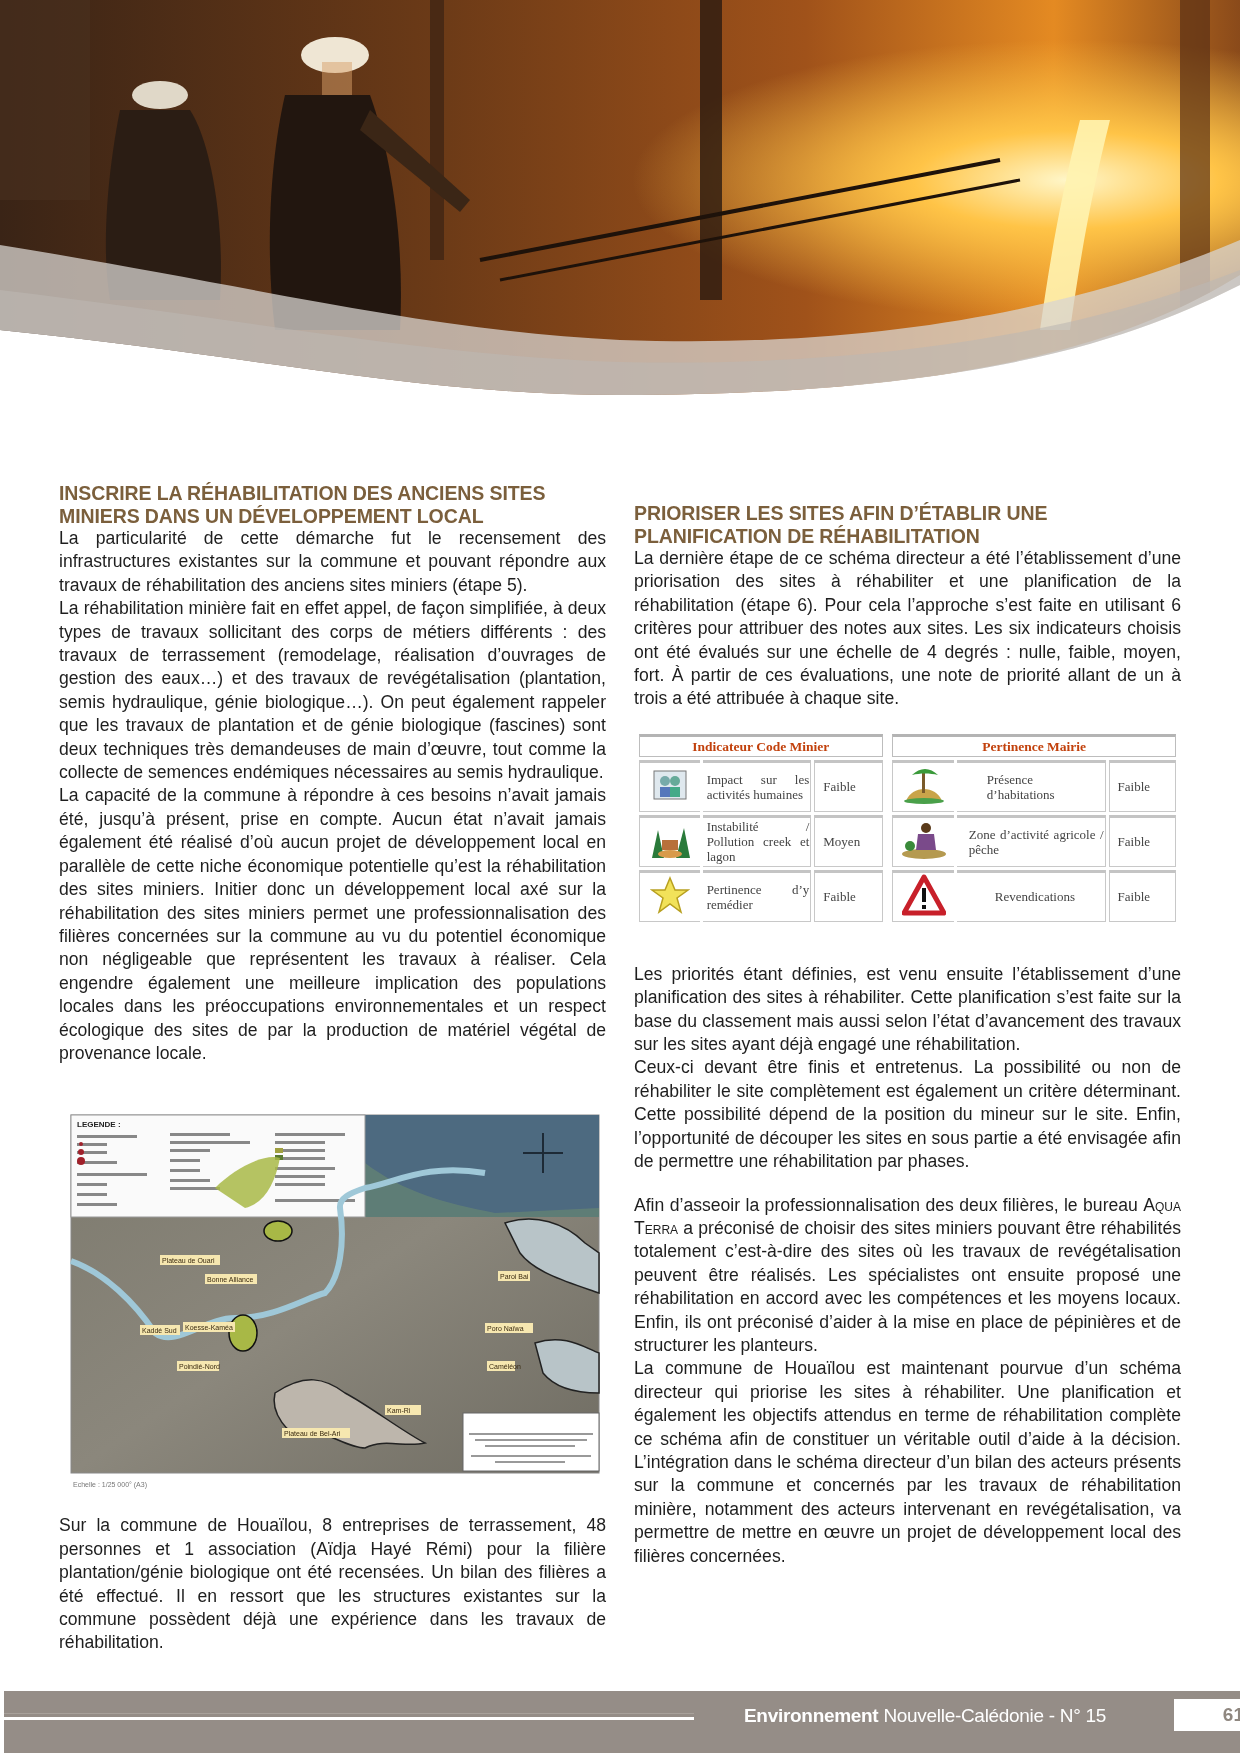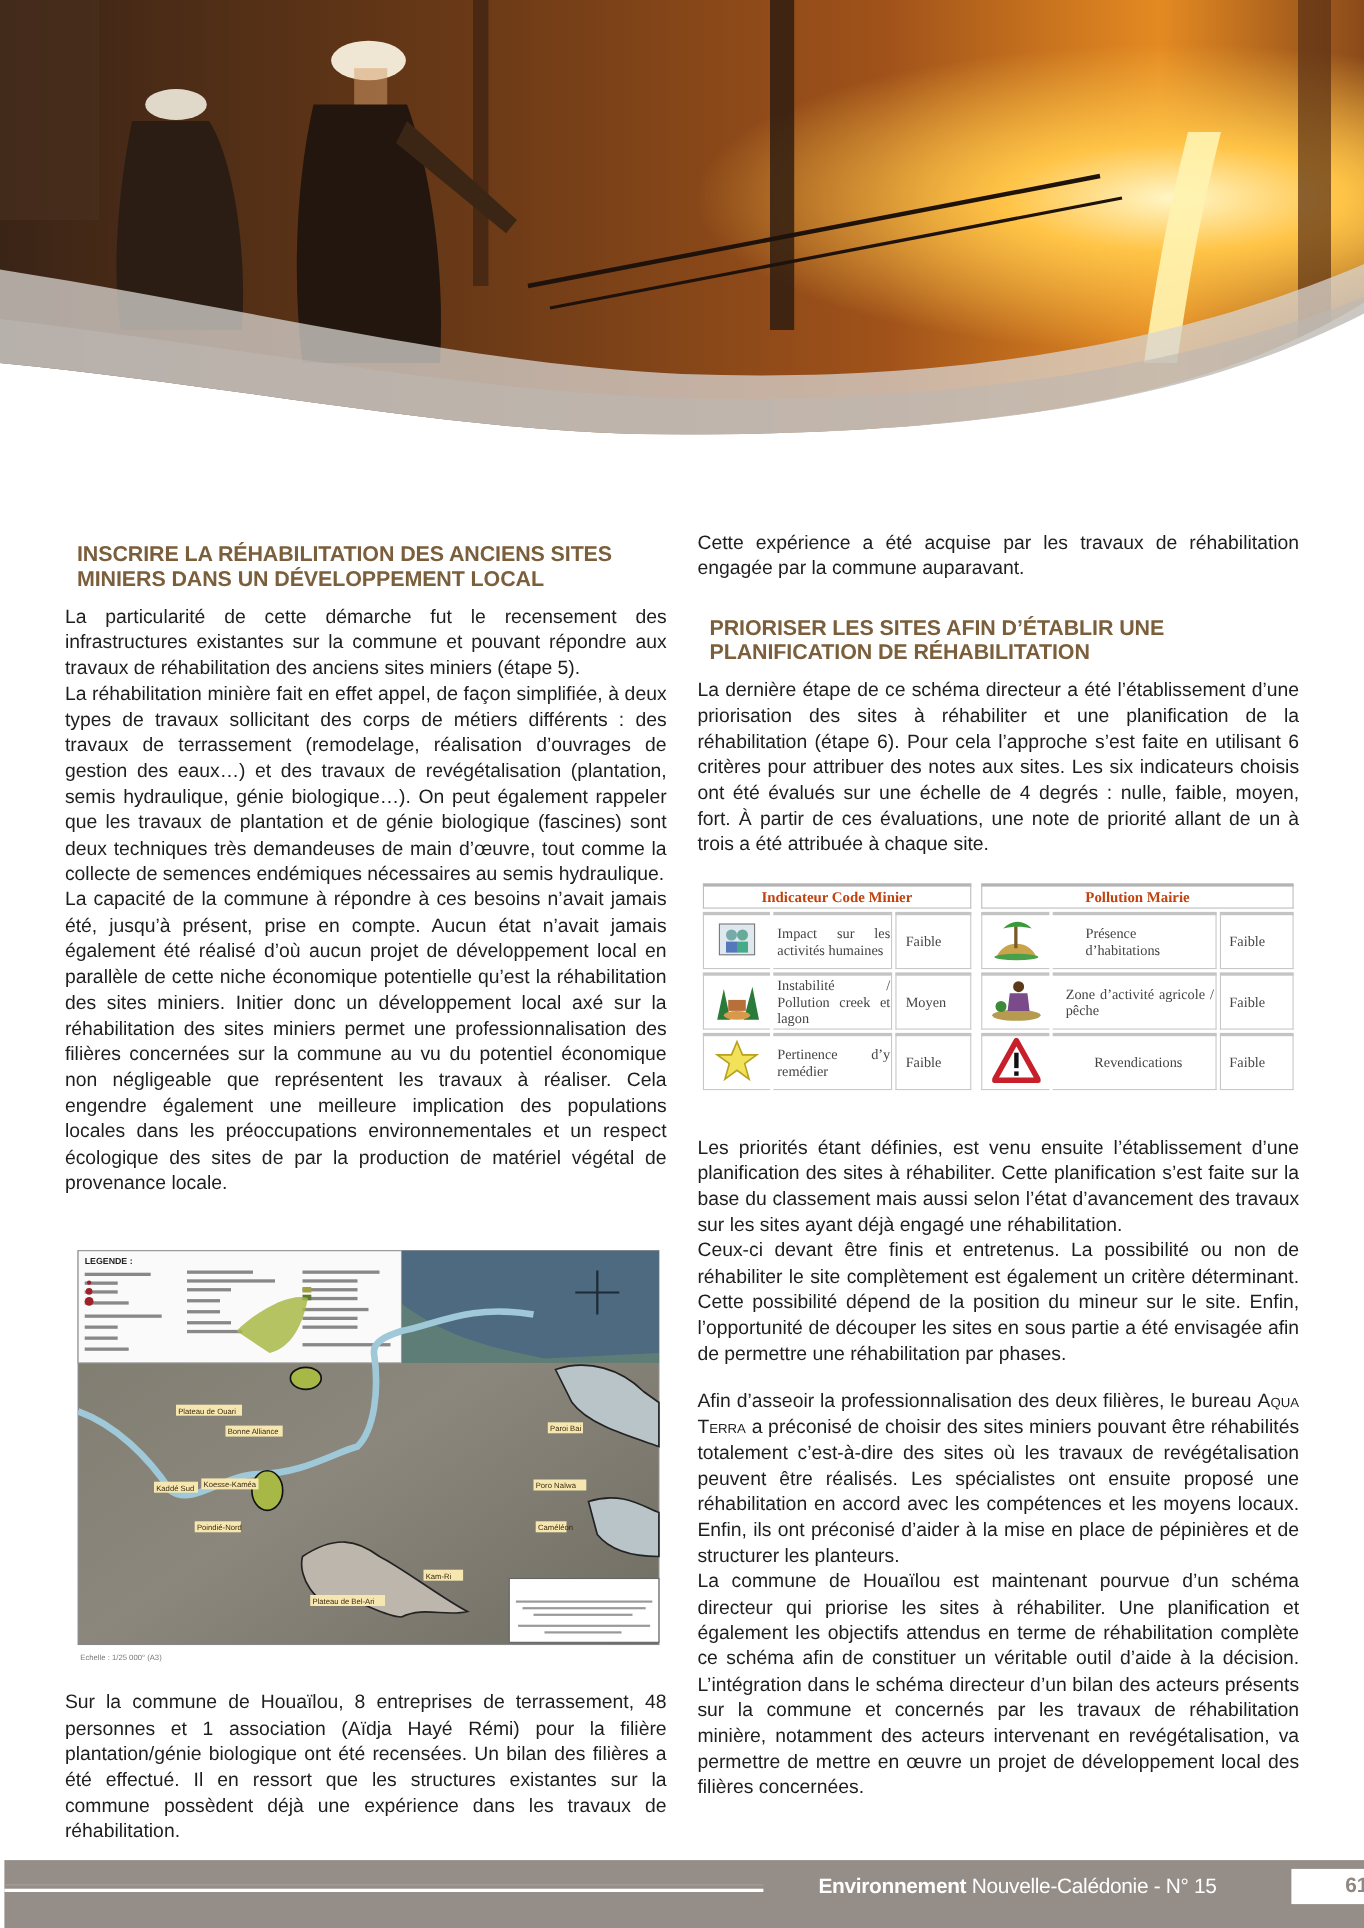--- a/index.html
+++ b/index.html
@@ -8,21 +8,21 @@
 
   
   .hero { position:absolute; left:0; top:0; width:1240px; height:400px; overflow:hidden; }
   .hero svg { display:block; }
 
   
   .col { position:absolute; top:482px; font-size:17.6px; line-height:23.4px; text-align:justify; }
   .col-left { left:59px; width:547px; }
   .col-right { left:634px; width:547px; }
   .col p { margin:0; }
-  .heading { color:#7b5f3c; font-weight:bold; font-size:19.5px; line-height:22.5px; margin:11px; text-align:left; letter-spacing:-0.1px; }
+  .heading { color:#7b5f3c; font-weight:bold; font-size:19.5px; line-height:22.5px; margin:0; text-align:left; letter-spacing:-0.1px; }
   .gap { height:20px; }
   .smallcaps { font-variant:small-caps; }
 
   
   .indicators { margin:20px 0 0 2px; width:543px; border-collapse:separate; border-spacing:3px;
                 font-family:"Liberation Serif", serif; font-size:13px; line-height:15px; color:#444; }
   .indicators th { font-weight:bold; font-size:13.5px; text-align:center; border:1px solid #bdbdbd;
                    border-top:3px solid #b4b4b4; padding:2px 0; color:#c2410c; }
   .indicators td { border:1px solid #c8c8c8; border-top:3px solid #c4c4c4; height:46px; vertical-align:middle; }
   .indicators .icon-cell { width:62px; text-align:center; border-right:none; }
@@ -194,31 +194,30 @@
         </g>
 
       <text x="8" y="384" font-family="Liberation Sans, sans-serif" font-size="7" fill="#777">Echelle : 1/25 000° (A3)</text>
     </svg>
   </div>
 
   <p style="margin-top:6px">Sur la commune de Houaïlou, 8 entreprises de terrassement, 48 personnes et 1 association (Aïdja Hayé Rémi) pour la filière plantation/génie biologique ont été recensées. Un bilan des filières a été effectué. Il en ressort que les structures existantes sur la commune possèdent déjà une expérience dans les travaux de réhabilitation.</p>
 </div>
 
 <div class="col col-right">
-  <p>Cette expérience a été acquise par les travaux de réhabilitation engagée par la commune auparavant.</p>
   <div class="gap"></div>
   <h2 class="heading">PRIORISER LES SITES AFIN D’ÉTABLIR UNE PLANIFICATION DE RÉHABILITATION</h2>
   <p>La dernière étape de ce schéma directeur a été l’établissement d’une priorisation des sites à réhabiliter et une planification de la réhabilitation (étape 6). Pour cela l’approche s’est faite en utilisant 6 critères pour attribuer des notes aux sites. Les six indicateurs choisis ont été évalués sur une échelle de 4 degrés : nulle, faible, moyen, fort. À partir de ces évaluations, une note de priorité allant de un à trois a été attribuée à chaque site.</p>
 
   <table class="indicators">
     <tbody>
         <tr>
       <th colspan="3">Indicateur Code Minier</th>
       <th class="spacer"></th>
-      <th colspan="3">Pollution Mairie</th>
+      <th colspan="3">Pertinence Mairie</th>
     </tr>
     <tr>
       <td class="icon-cell"><svg width="36" height="32">
               <rect x="2" y="2" width="32" height="28" fill="#dfe8ee" stroke="#777"></rect>
               <circle cx="13" cy="12" r="5" fill="#7aa"></circle>
               <circle cx="23" cy="12" r="5" fill="#6a9"></circle>
               <rect x="8" y="18" width="10" height="10" fill="#57b"></rect>
               <rect x="18" y="18" width="10" height="10" fill="#4a8"></rect>
             </svg></td>
       <td class="label-cell">Impact sur les activités humaines</td>

